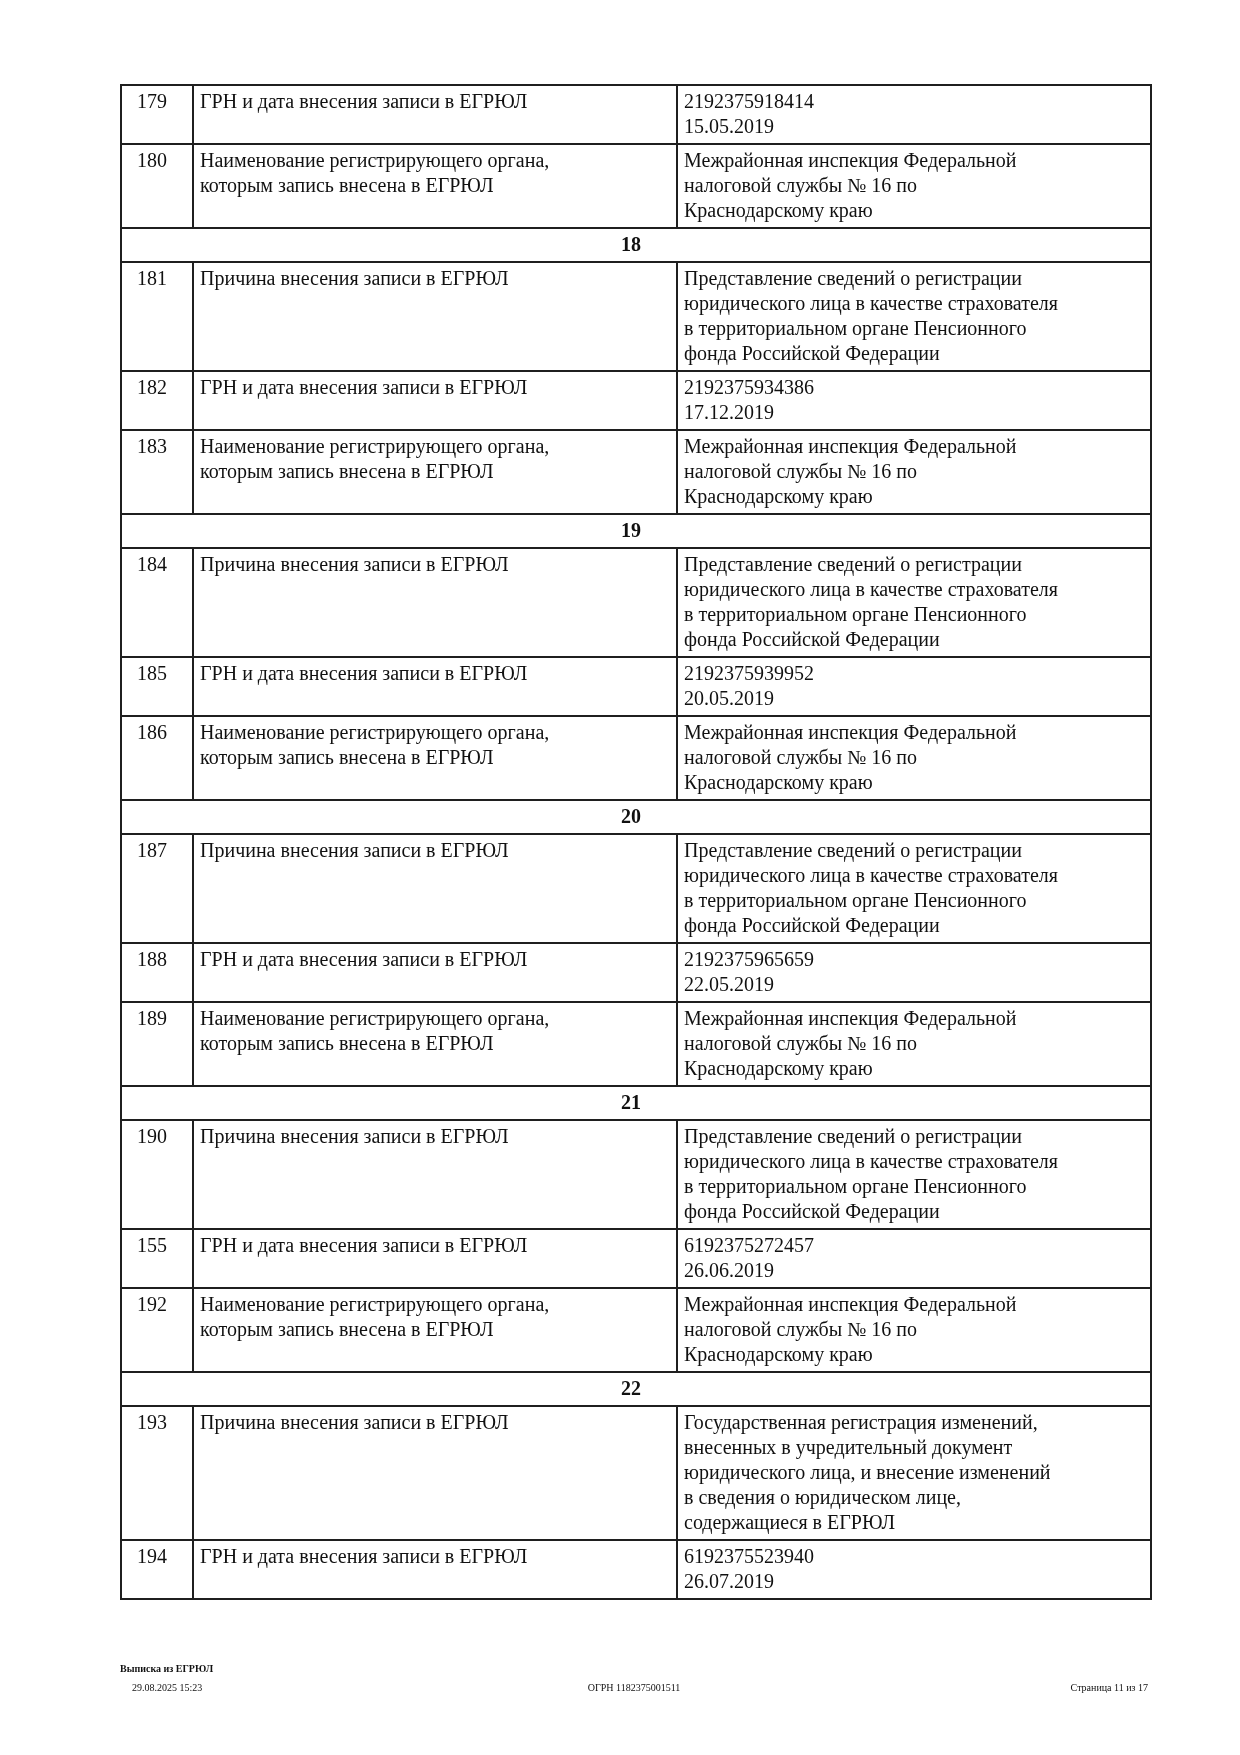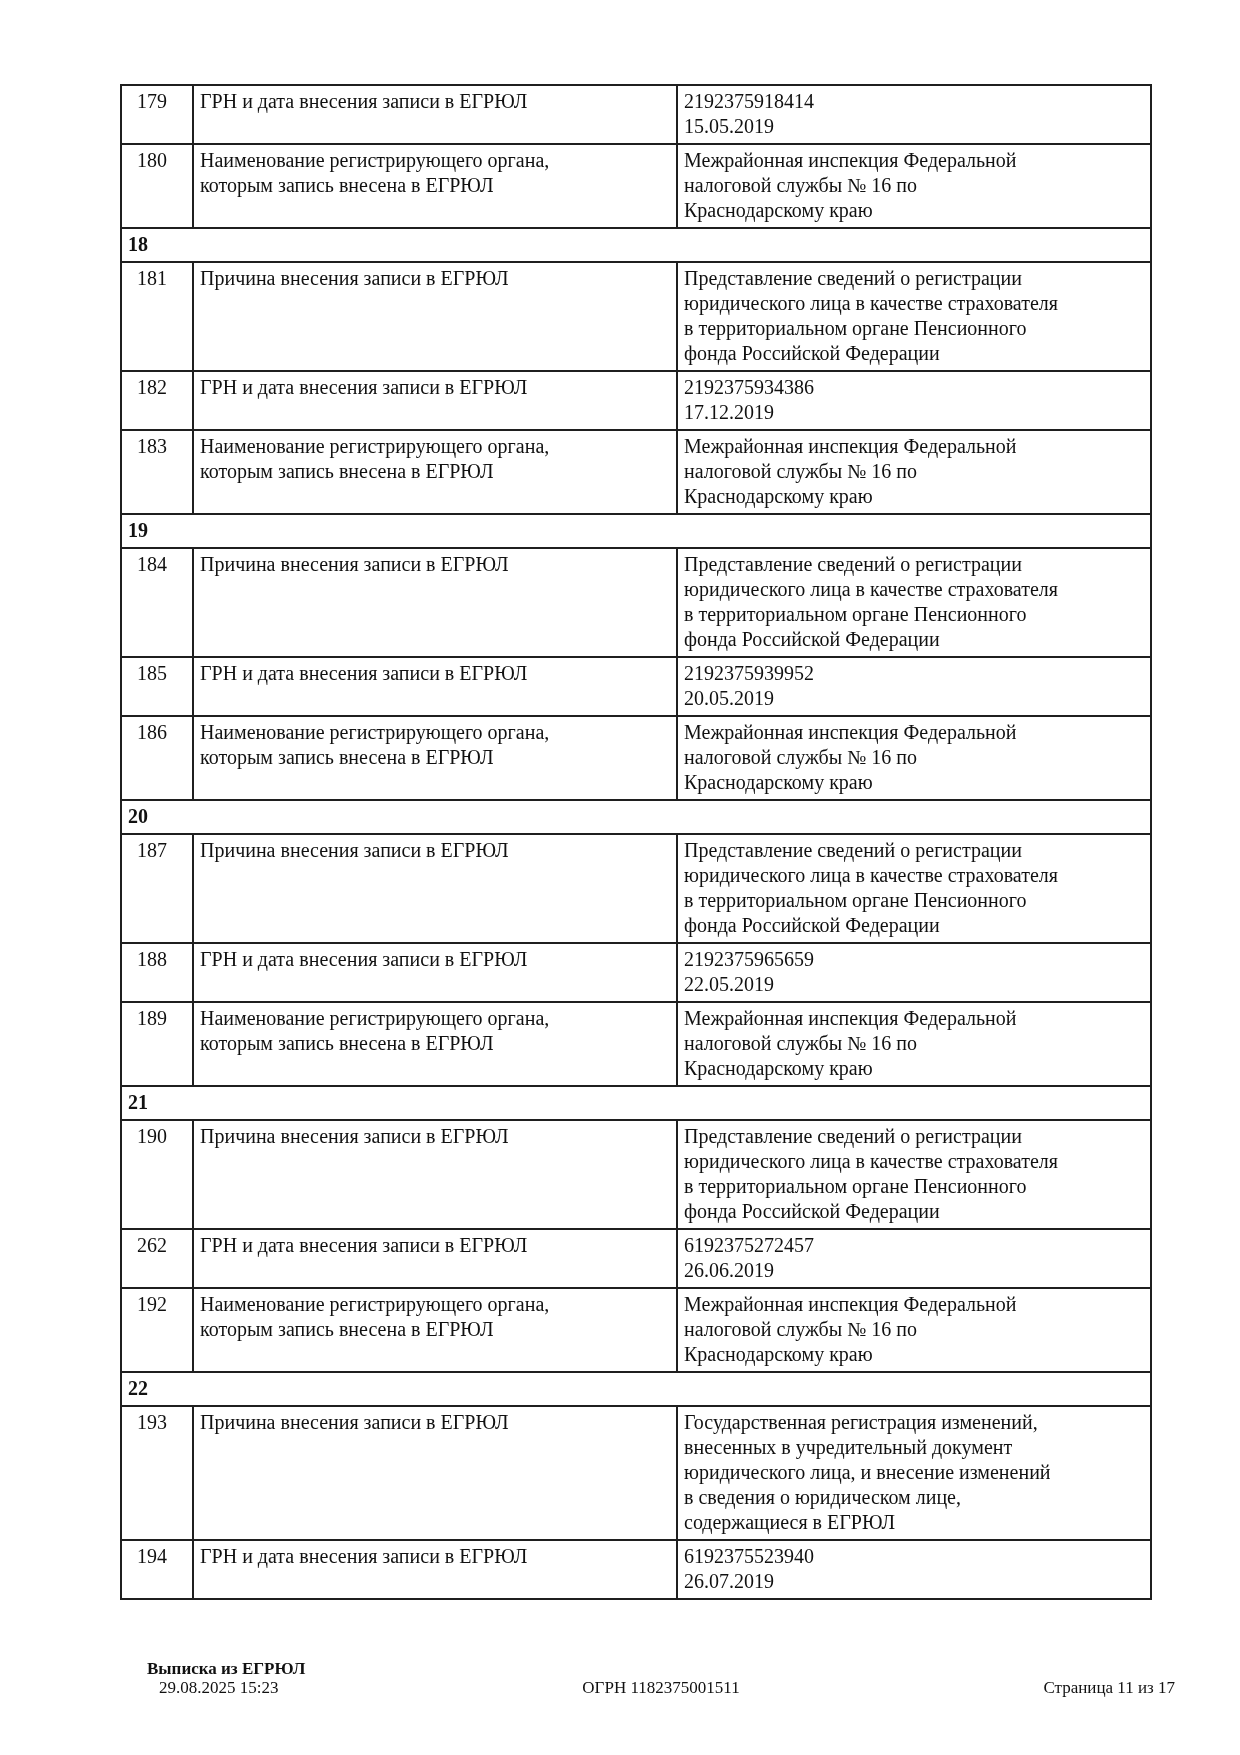--- a/index.html
+++ b/index.html
@@ -39,32 +39,32 @@
   td.num-cell {
     text-align: center;
     padding-left: 2px;
     padding-right: 2px;
   }
   td.label-cell, td.value-cell {
     white-space: pre-line;
     border-radius: 22px;
   }
   td.section-cell {
+    text-align: center;
     font-weight: bold;
     padding-top: 2px;
     padding-bottom: 3px;
   }
   .footer {
     position: absolute;
     left: 120px;
     top: 1659px;
     width: 1028px;
-    font-size: 17px;
+    font-size: 10px;
     line-height: 19px;
-    margin-left: 27px;
   }
   .footer-title {
     font-weight: bold;
   }
   .footer-line2 {
     position: relative;
     width: 100%;
     height: 19px;
   }
   .footer-datetime {
@@ -205,21 +205,21 @@
   <tr>
     <td class="num-cell">190</td>
     <td class="label-cell">Причина внесения записи в ЕГРЮЛ</td>
     <td class="value-cell">Представление сведений о регистрации
 юридического лица в качестве страхователя
 в территориальном органе Пенсионного
 фонда Российской Федерации</td>
   </tr>
 
   <tr>
-    <td class="num-cell">262</td>
+    <td class="num-cell">155</td>
     <td class="label-cell">ГРН и дата внесения записи в ЕГРЮЛ</td>
     <td class="value-cell">6192375272457
 26.06.2019</td>
   </tr>
 
   <tr>
     <td class="num-cell">192</td>
     <td class="label-cell">Наименование регистрирующего органа,
 которым запись внесена в ЕГРЮЛ</td>
     <td class="value-cell">Межрайонная инспекция Федеральной

